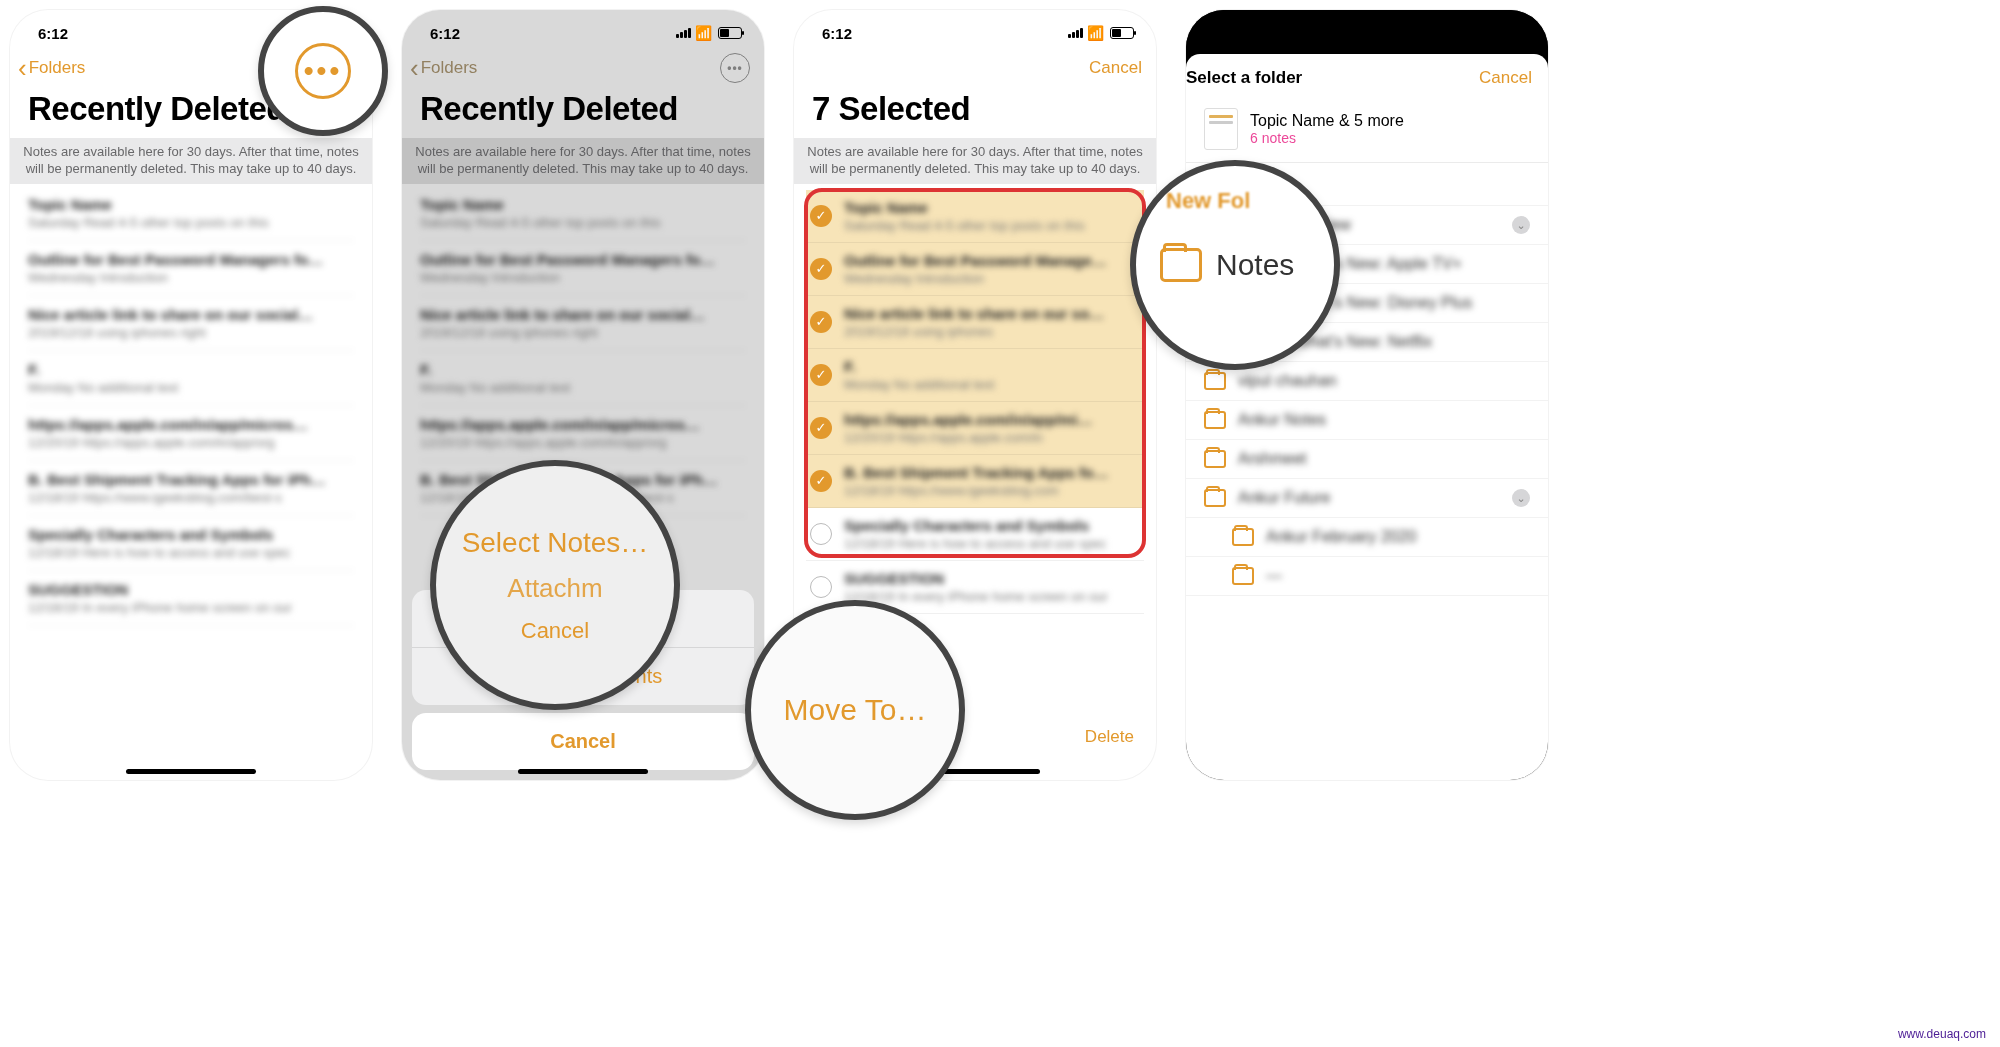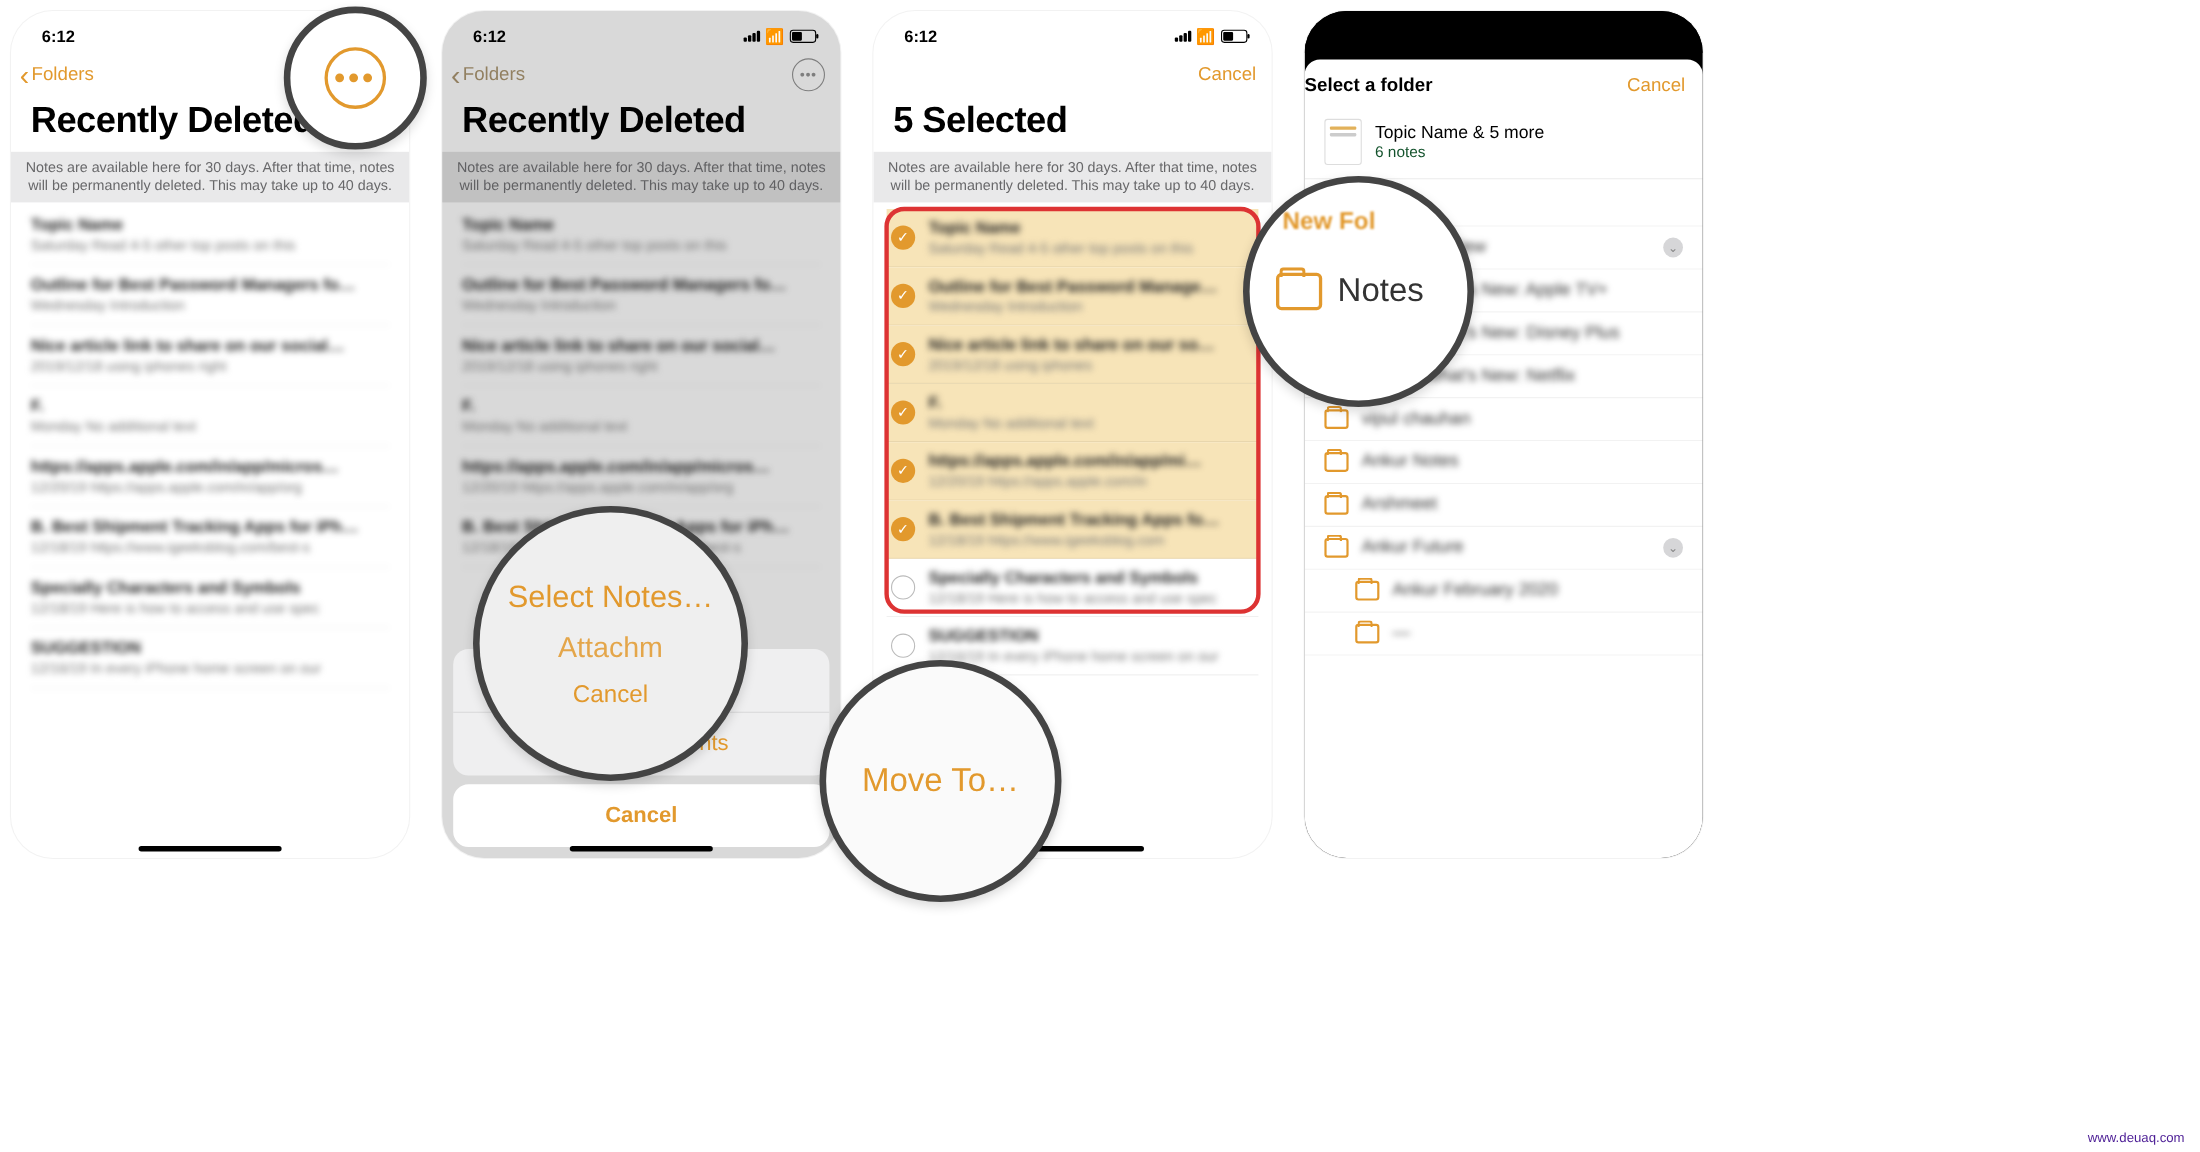--- a/index.html
+++ b/index.html
@@ -334,21 +334,21 @@
           </span>
         <span class="wifi">📶</span>
         <span class="batt">
             <i></i>
           </span>
       </span>
     </div>
     <div class="nav-row" style="justify-content:flex-end">
       <span style="color:#e2992d;font-size:17px">Cancel</span>
     </div>
-    <div class="title-big">5 Selected</div>
+    <div class="title-big">7 Selected</div>
     <div class="info-banner">Notes are available here for 30 days. After that time, notes will be permanently deleted. This may take up to 40 days.</div>
     <div class="sel-list" id="list3">
         <div class="sel-row" style="background: rgb(247, 228, 184);">
           <div class="check ">✓</div>
     <div class="txt">
             <div class="nr-title">Topic Name</div>
             <div class="nr-sub">Saturday   Read 4-5 other top posts on this</div>
           </div>
         </div>
         <div class="sel-row" style="background: rgb(247, 228, 184);">
@@ -395,20 +395,24 @@
         </div>
         <div class="sel-row">
           <div class="check empty"></div>
     <div class="txt">
             <div class="nr-title">SUGGESTION</div>
             <div class="nr-sub">12/16/19   In every iPhone home screen on our</div>
           </div>
         </div>
       </div>
     <div class="redbox"></div>
+    <div class="bottom-bar">
+      <span>Move To…</span>
+      <span>Delete</span>
+    </div>
     <div class="home-ind"></div>
   </div>
 
   <div class="phone">
     <div class="status-bar dark">
       <span>6:12</span>
       <span class="status-icons">
         <span class="sig">
             <span></span>
             <span></span>
@@ -424,21 +428,21 @@
     <div class="modal-backdrop"></div>
     <div class="modal">
       <div class="modal-head">
         <span>Select a folder</span>
         <span class="cancel">Cancel</span>
       </div>
       <div class="modal-info">
         <div class="thumb"></div>
         <div>
           <div style="font-weight:400">Topic Name &amp; 5 more</div>
-          <div style="color:#14532d;font-size:14px">6 notes</div>
+          <div style="color:#ec4899;font-size:14px">6 notes</div>
         </div>
       </div>
       <div class="folder-list" id="folders">
           <div class="folder-row indent-0">
             <span class="folder-icon"></span>
     <span class="lbl">Notes</span>
     </div>
           <div class="folder-row blur indent-1">
             <span class="folder-icon"></span>
     <span class="lbl">What's New</span>

